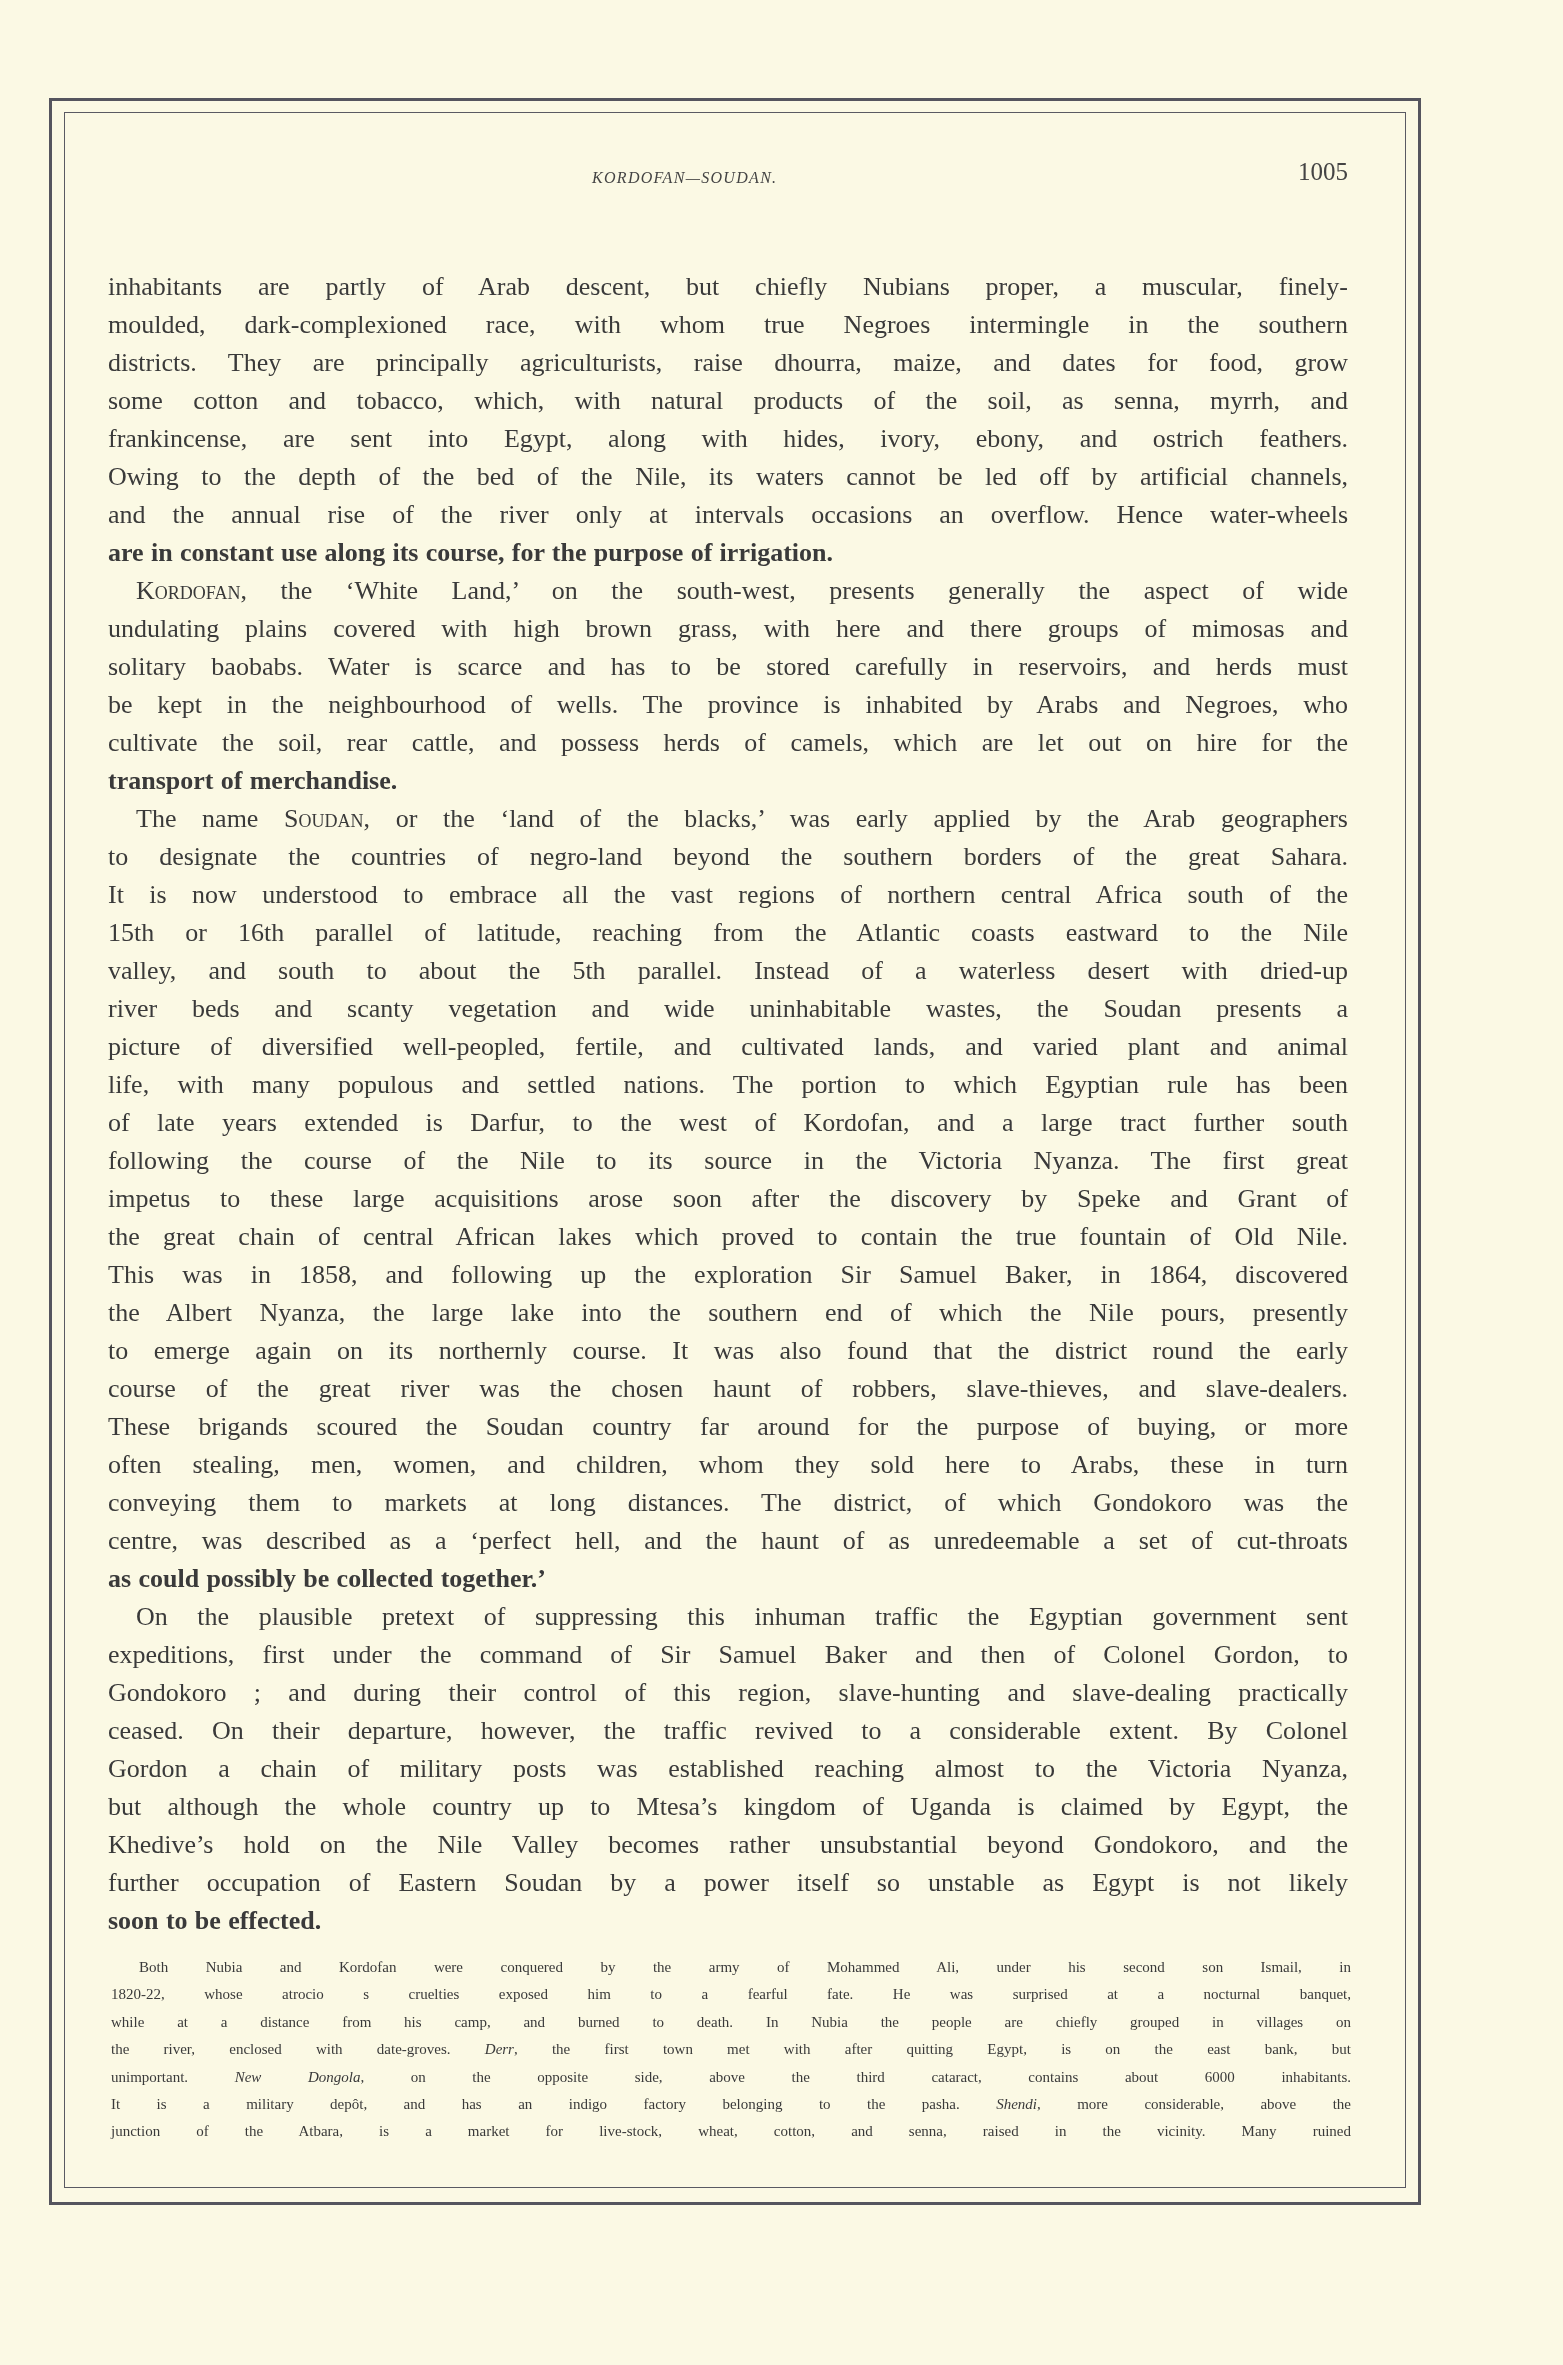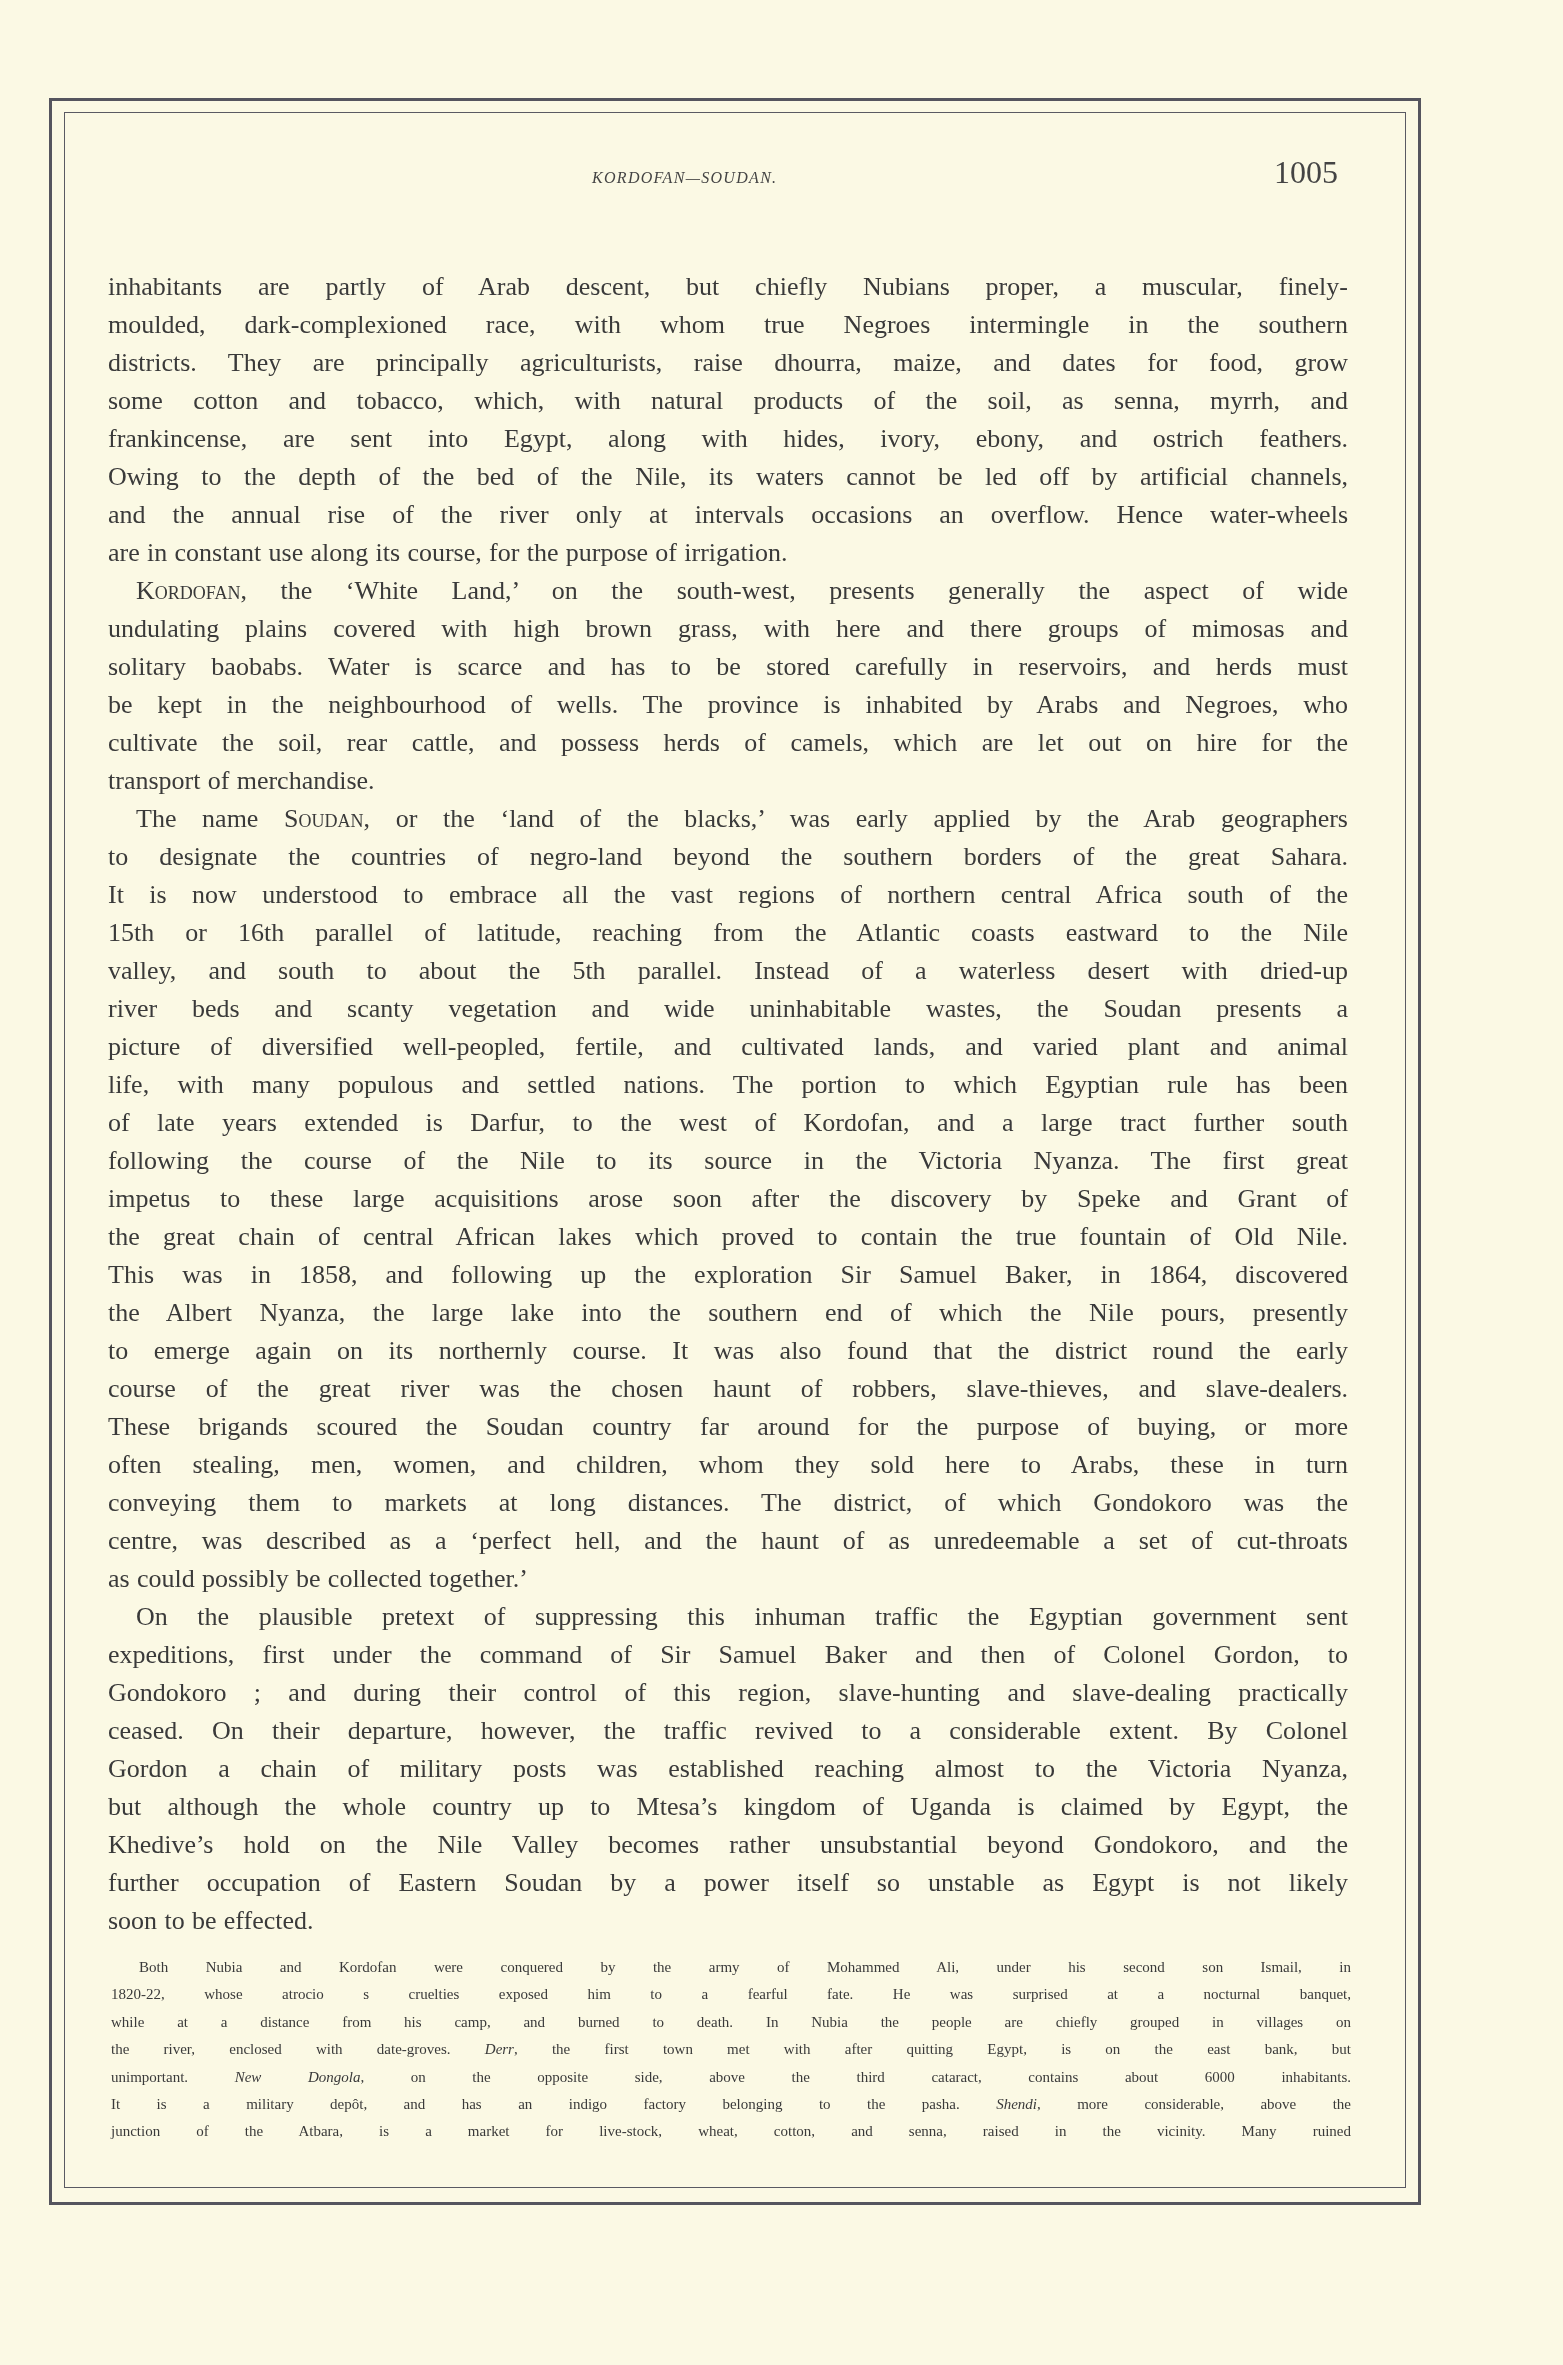--- a/index.html
+++ b/index.html
@@ -17,32 +17,32 @@
     position:absolute; left:64px; top:112px; width:1342px; height:2076px;
     border:1.7px solid #5a5a62; box-sizing:border-box;
   }
   .running-head {
     position:absolute; left:592px; top:165px; width:287px;
     font-size:16px; letter-spacing:1.3px; line-height:25px; white-space:nowrap;
     color:#444;
     font-style:italic;
   }
   .page-number {
-    position:absolute; left:1274px; top:157px; width:74px; 
-    font-size:32px; line-height:30px; color:#444;
+    position:absolute; left:1274px; top:157px; width:74px; text-align:right;
+    font-size:25px; line-height:30px; color:#444;
   }
   .body-text {
     position:absolute; left:108px; top:224px; width:1240px;margin-top:44px;
   }
   .line {
     display:block; height:38px; line-height:38px; font-size:26px;
     white-space:nowrap; text-align:justify; text-align-last:justify;
     word-spacing:0.8px;
   }
-  .line.last { text-align-last:left; }
+  .line.last { text-align-last:left;font-weight:bold; }
   .line.indent { padding-left:28px; }
   .sc { font-variant:small-caps; }
   .footnote {
     position:absolute; left:111px; top:1954px; width:1240px;
   }
   .fline {
     display:block; height:27.4px; line-height:27.4px; font-size:15px;
     white-space:nowrap; text-align:justify; text-align-last:justify;
   }
   .fline.indent { padding-left:28px; }

